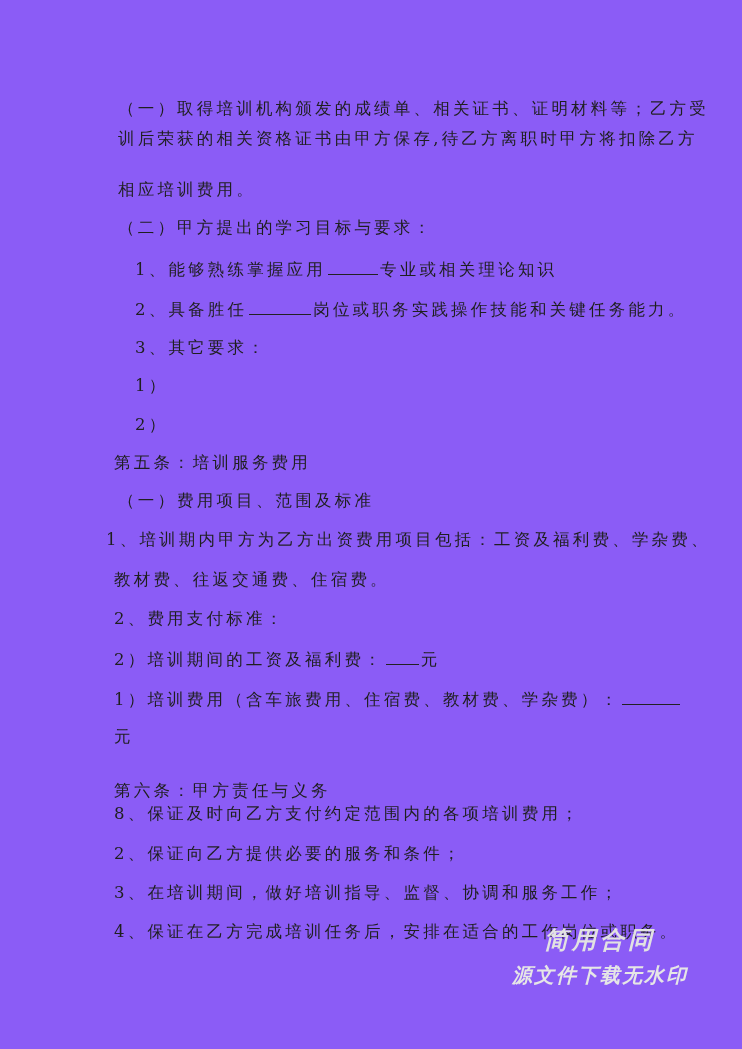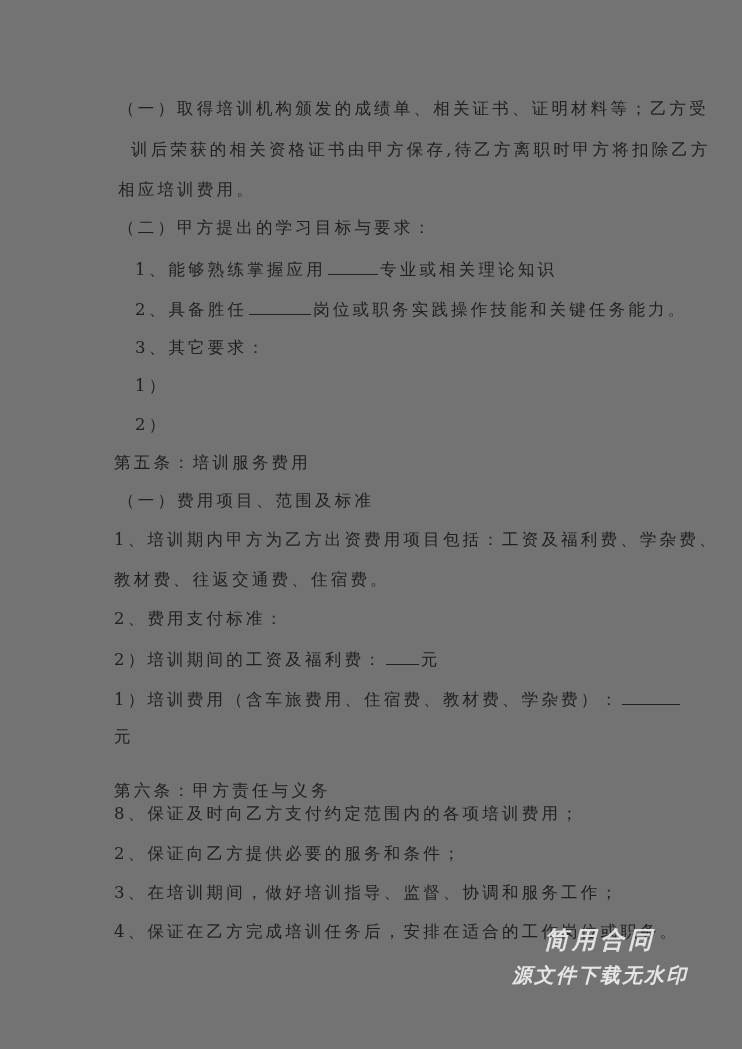--- a/index.html
+++ b/index.html
@@ -12,21 +12,21 @@
       height: 1049px;
       position: relative;
       overflow: hidden;
       font-family: "DejaVu Serif", "Liberation Serif", serif;
       color: #1a1a1a;
     }
     .page {
       position: absolute;
       left: 0; top: 0;
       width: 742px; height: 1049px;
-      background: #737373;
+      background: #8b5cf6;
     }
     .line {
       position: absolute;
       font-size: 16.5px;
       letter-spacing: 3.2px;
       white-space: nowrap;
       line-height: 20px;
       color: #1f1f1f;
     }
     .blank {
@@ -63,21 +63,21 @@
     }
   </style>
 </head>
 <body>
 
 <div class="page">
 
   <div class="line" style="left:118px; top:99px;">
     <span>（一）取得培训机构颁发的成绩单、相关证书、证明材料等；乙方受</span>
   </div>
-  <div class="line" style="left:118px; top:140px;margin-left:13px;">
+  <div class="line" style="left:118px; top:129px;">
     <span>训后荣获的相关资格证书由甲方保存,待乙方离职时甲方将扣除乙方</span>
   </div>
   <div class="line" style="left:118px; top:180px;">
     <span>相应培训费用。</span>
   </div>
 
   <div class="line" style="left:118px; top:218px;">
     <span>（二）甲方提出的学习目标与要求：</span>
   </div>
   <div class="line" style="left:135px; top:258px;">
@@ -95,21 +95,21 @@
   <div class="line" style="left:135px; top:415px;">
     <span>2）</span>
   </div>
 
   <div class="line" style="left:114px; top:453px;">
     <span>第五条：培训服务费用</span>
   </div>
   <div class="line" style="left:118px; top:491px;">
     <span>（一）费用项目、范围及标准</span>
   </div>
-  <div class="line" style="left:114px; top:530px;">
+  <div class="line" style="left:106px; top:530px;">
     <span>1、培训期内甲方为乙方出资费用项目包括：工资及福利费、学杂费、</span>
   </div>
   <div class="line" style="left:114px; top:570px;text-align:center;">
     <span>教材费、往返交通费、住宿费。</span>
   </div>
   <div class="line" style="left:114px; top:609px;">
     <span>2、费用支付标准：</span>
   </div>
   <div class="line" style="left:114px; top:648px;">
     <span>2）培训期间的工资及福利费：</span><span class="blank" style="width:33px;"></span><span>元</span>

